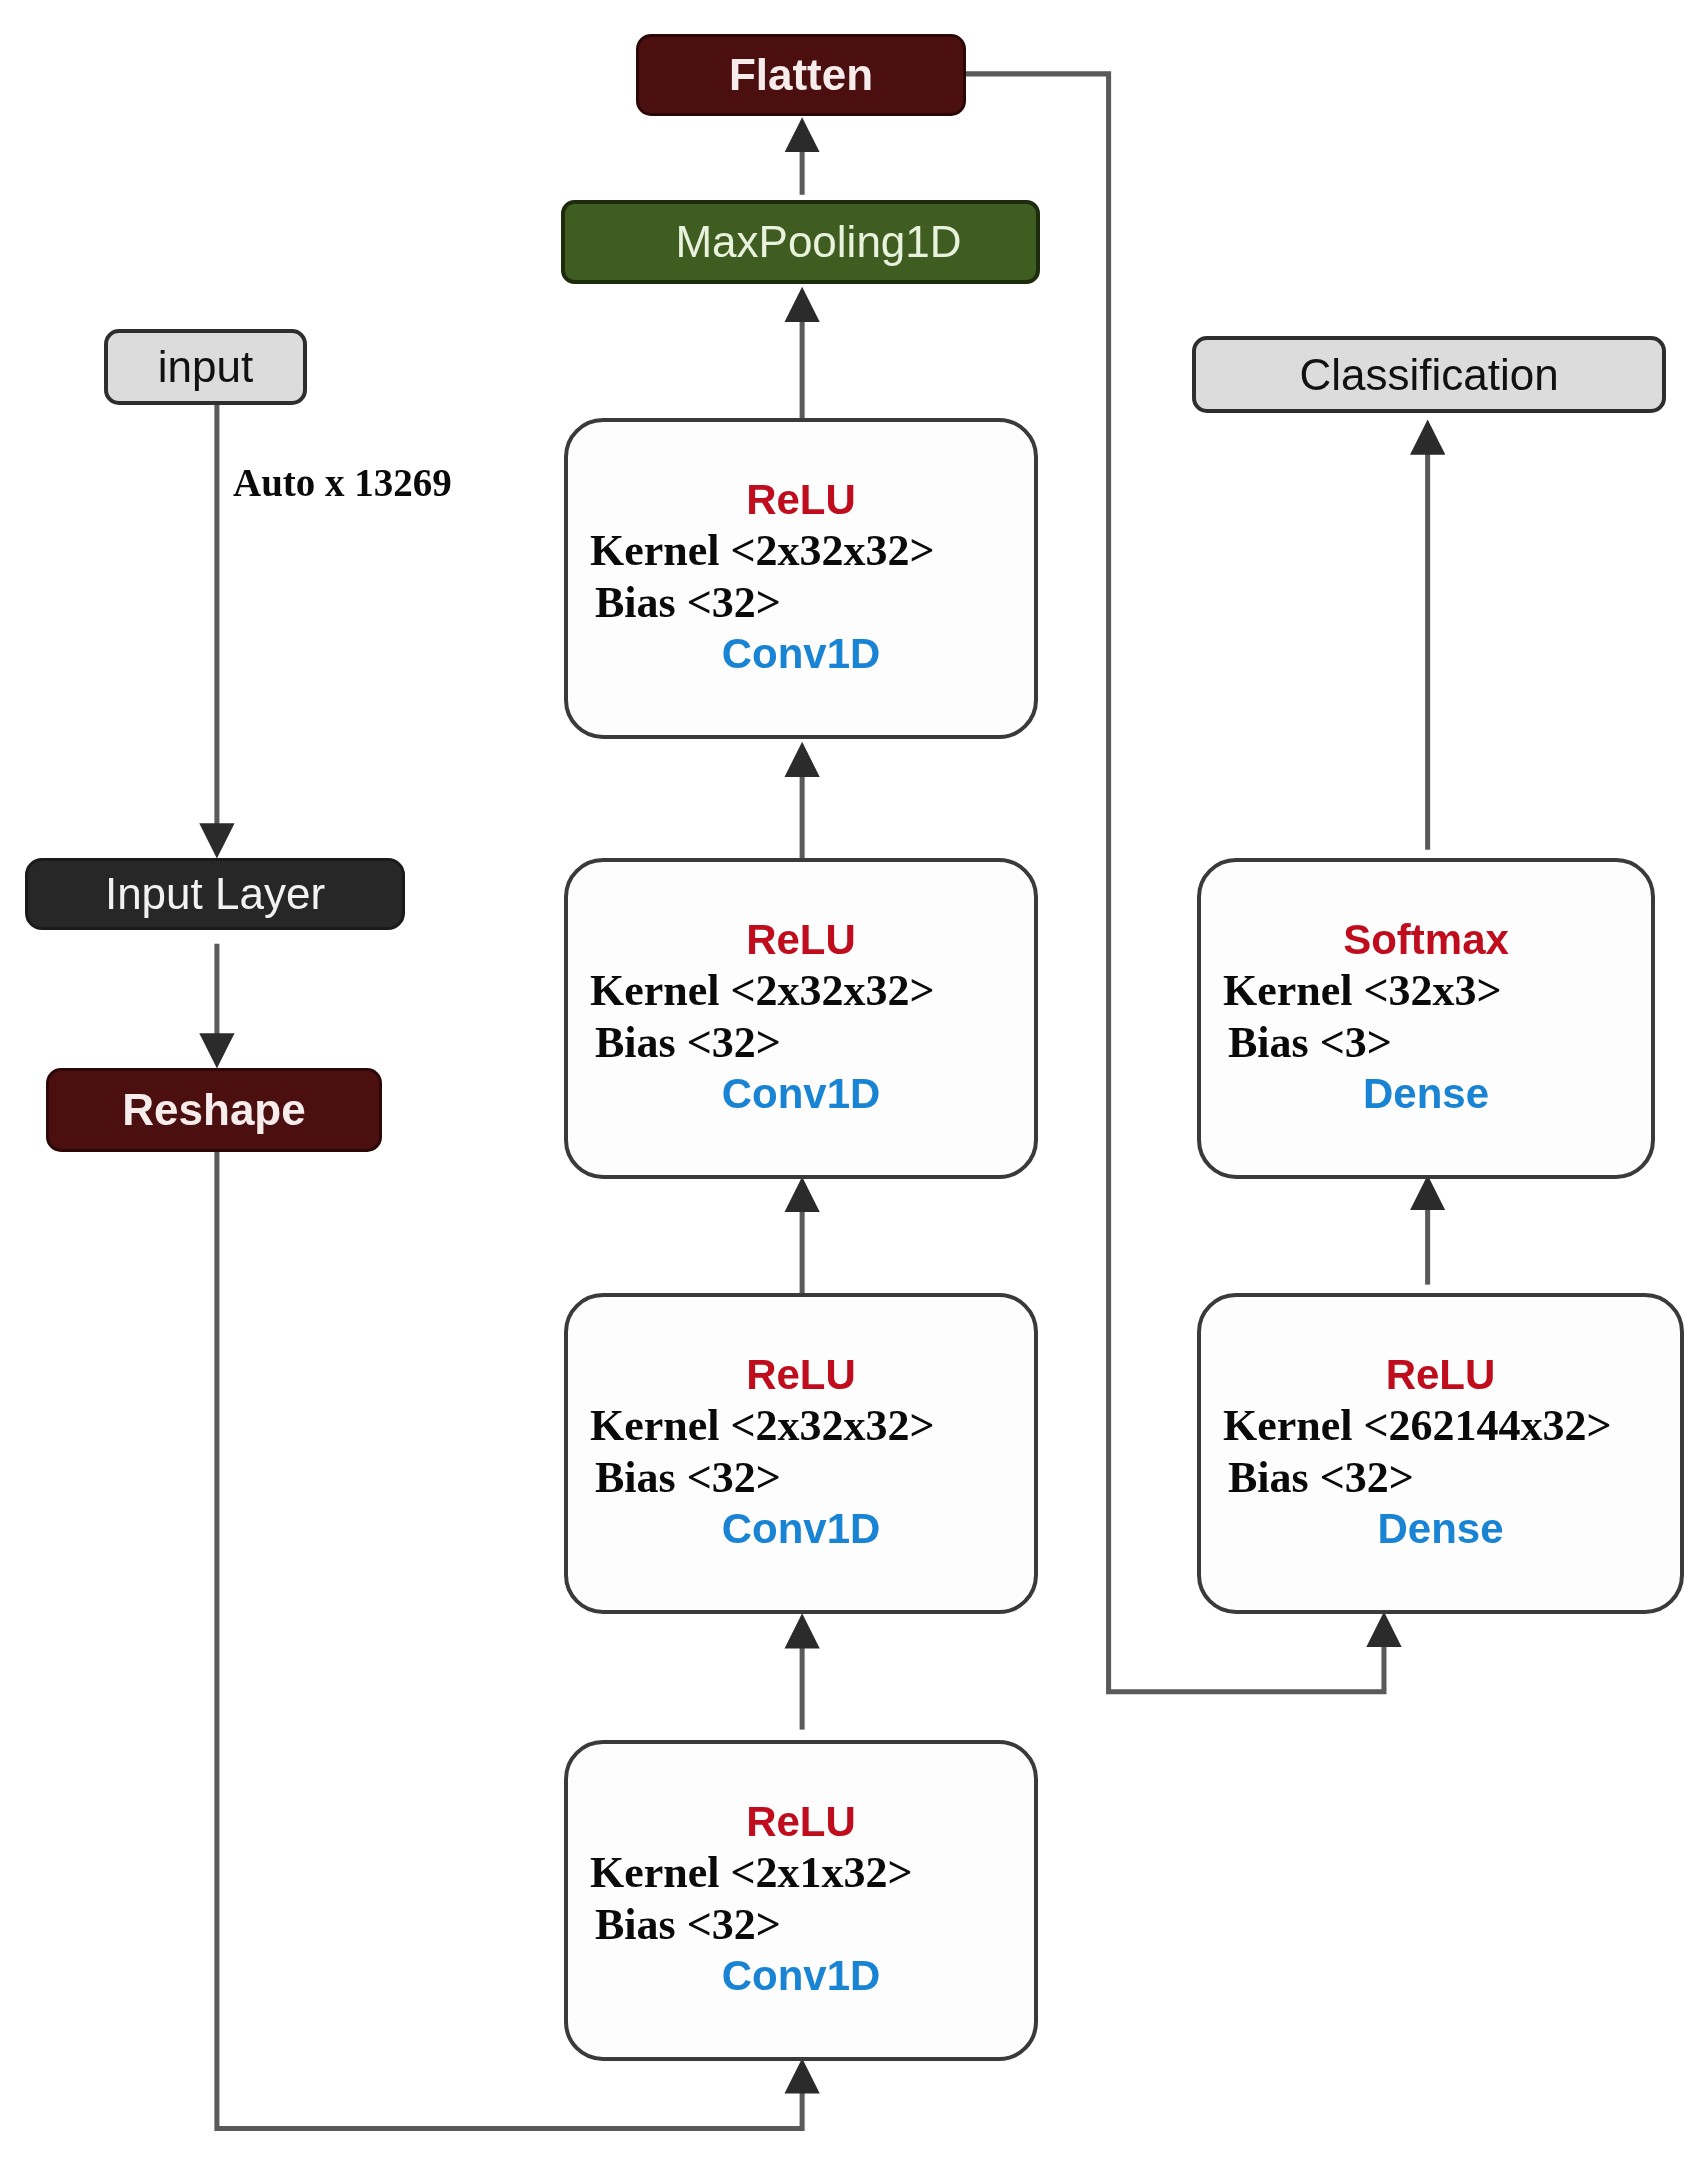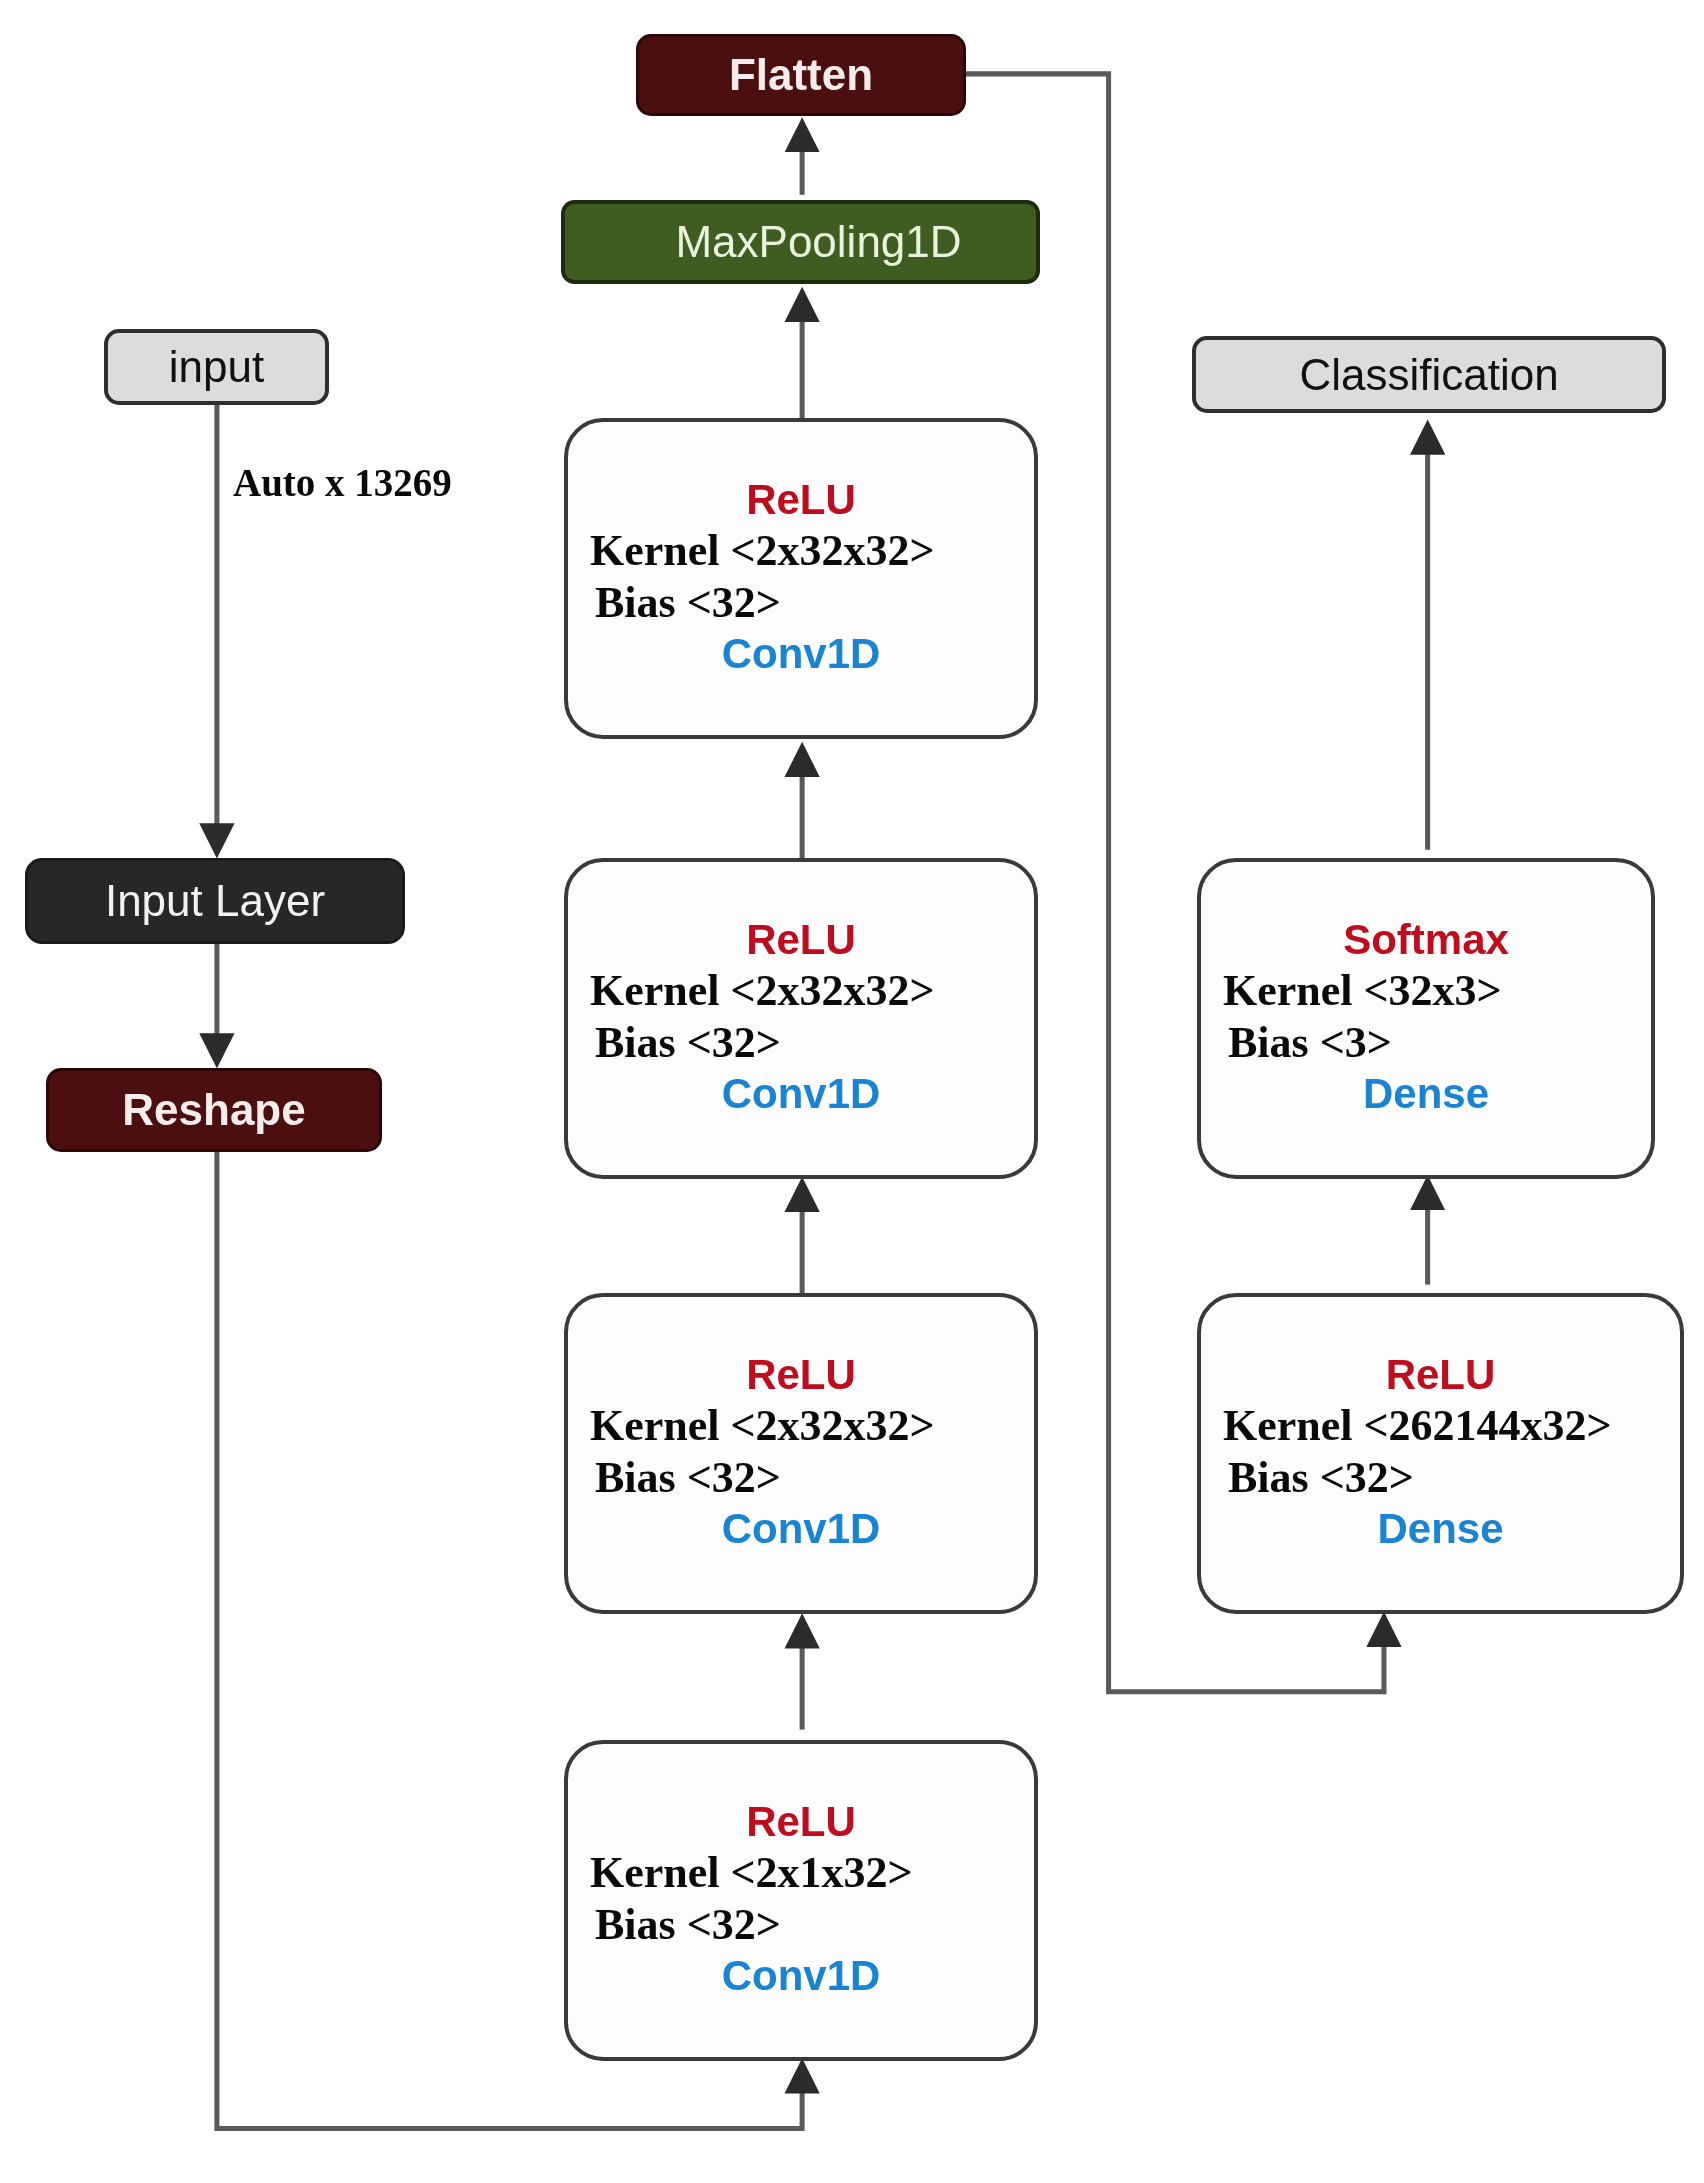--- a/index.html
+++ b/index.html
@@ -160,27 +160,27 @@
 
     <path d="M 955 232 L 955 150" stroke="#5a5a5a" stroke-width="6" fill="none" marker-end="url(#arrow)"></path>
 
     <path d="M 1150 88 L 1320 88 L 1320 2015 L 1648 2015 L 1648 1930" stroke="#5a5a5a" stroke-width="6" fill="none" marker-end="url(#arrow)"></path>
 
     <path d="M 1700 1530 L 1700 1410" stroke="#5a5a5a" stroke-width="6" fill="none" marker-end="url(#arrow)"></path>
 
     <path d="M 1700 1012 L 1700 510" stroke="#5a5a5a" stroke-width="6" fill="none" marker-end="url(#arrow)"></path>
   </svg>
 
-  <div class="node pill-light" style="left:104px; top:329px; width:225px; height:76px;">
+  <div class="node pill-light" style="left:104px; top:329px; width:203px; height:76px;">
     <span>input</span>
   </div>
 
   <div class="edge-label" style="left:233px; top:460px;">Auto x 13269</div>
 
-  <div class="node pill-dark" style="left:25px; top:858px; width:380px; height:86px;">
+  <div class="node pill-dark" style="left:25px; top:858px; width:380px; height:72px;">
     <span>Input Layer</span>
   </div>
 
   <div class="node pill-maroon" style="left:46px; top:1068px; width:336px; height:84px;">
     <span>Reshape</span>
   </div>
 
   <div class="node pill-maroon" style="left:636px; top:34px; width:330px; height:82px;">
     <span>Flatten</span>
   </div>

